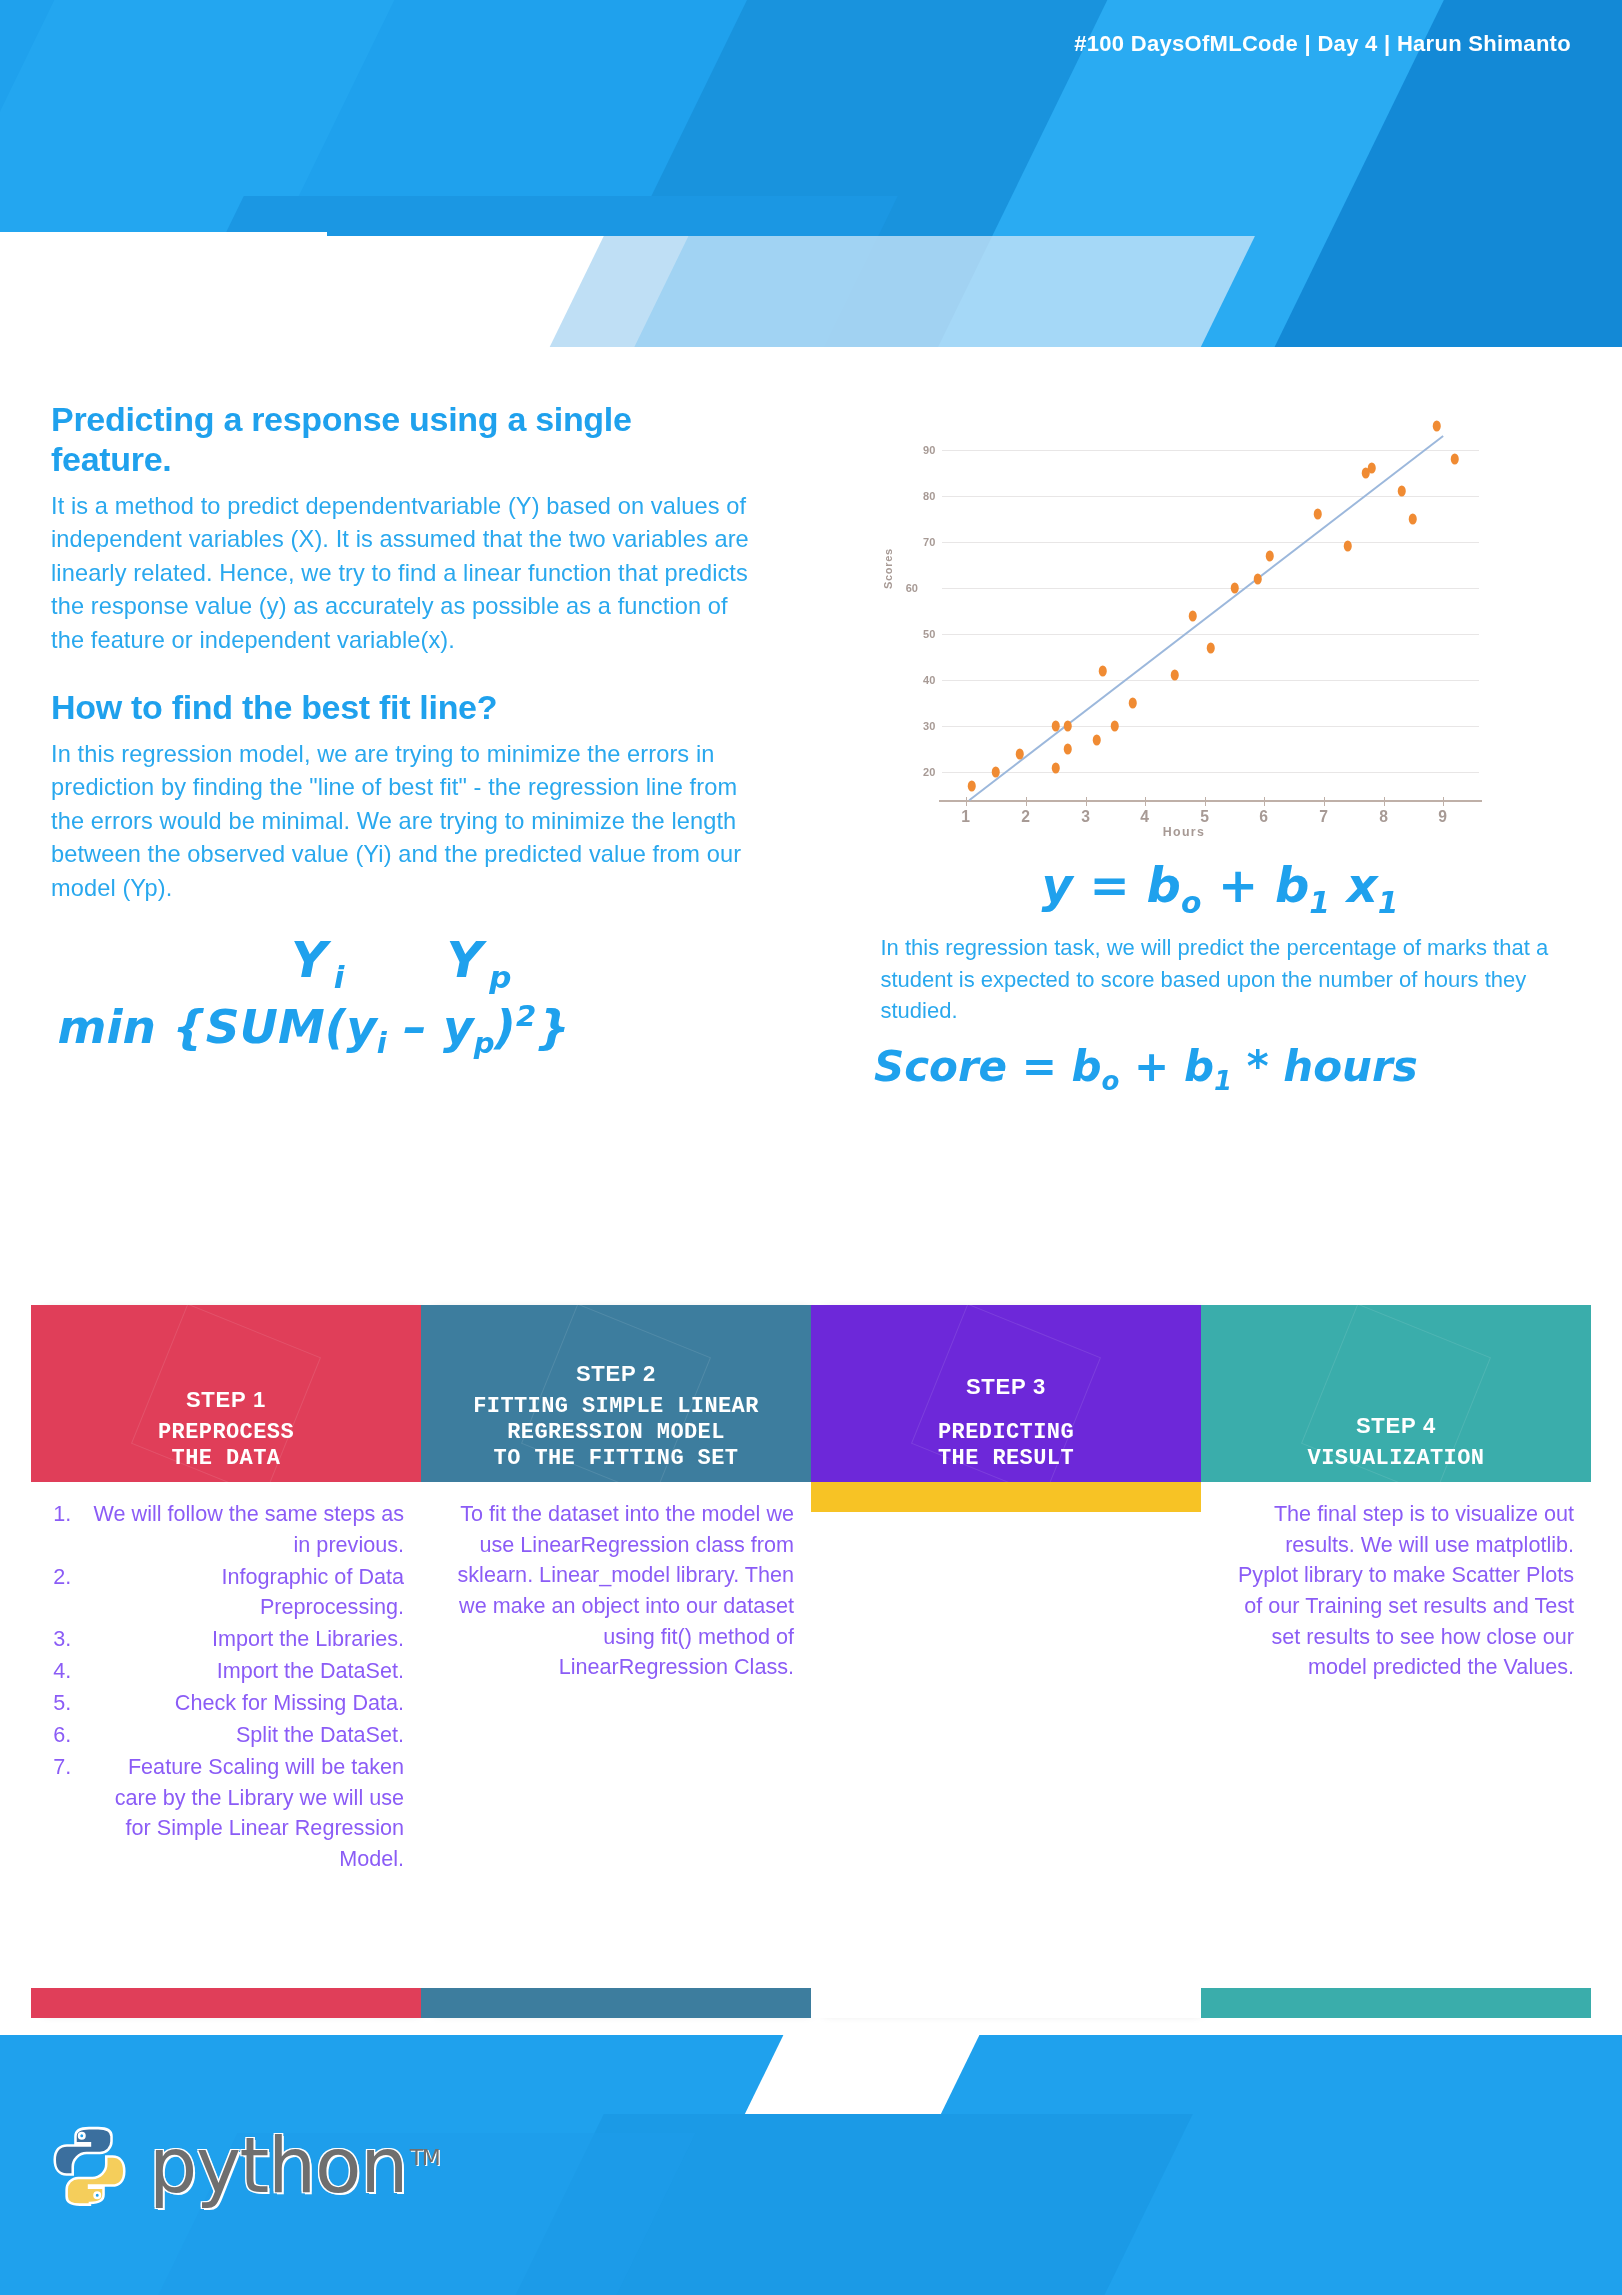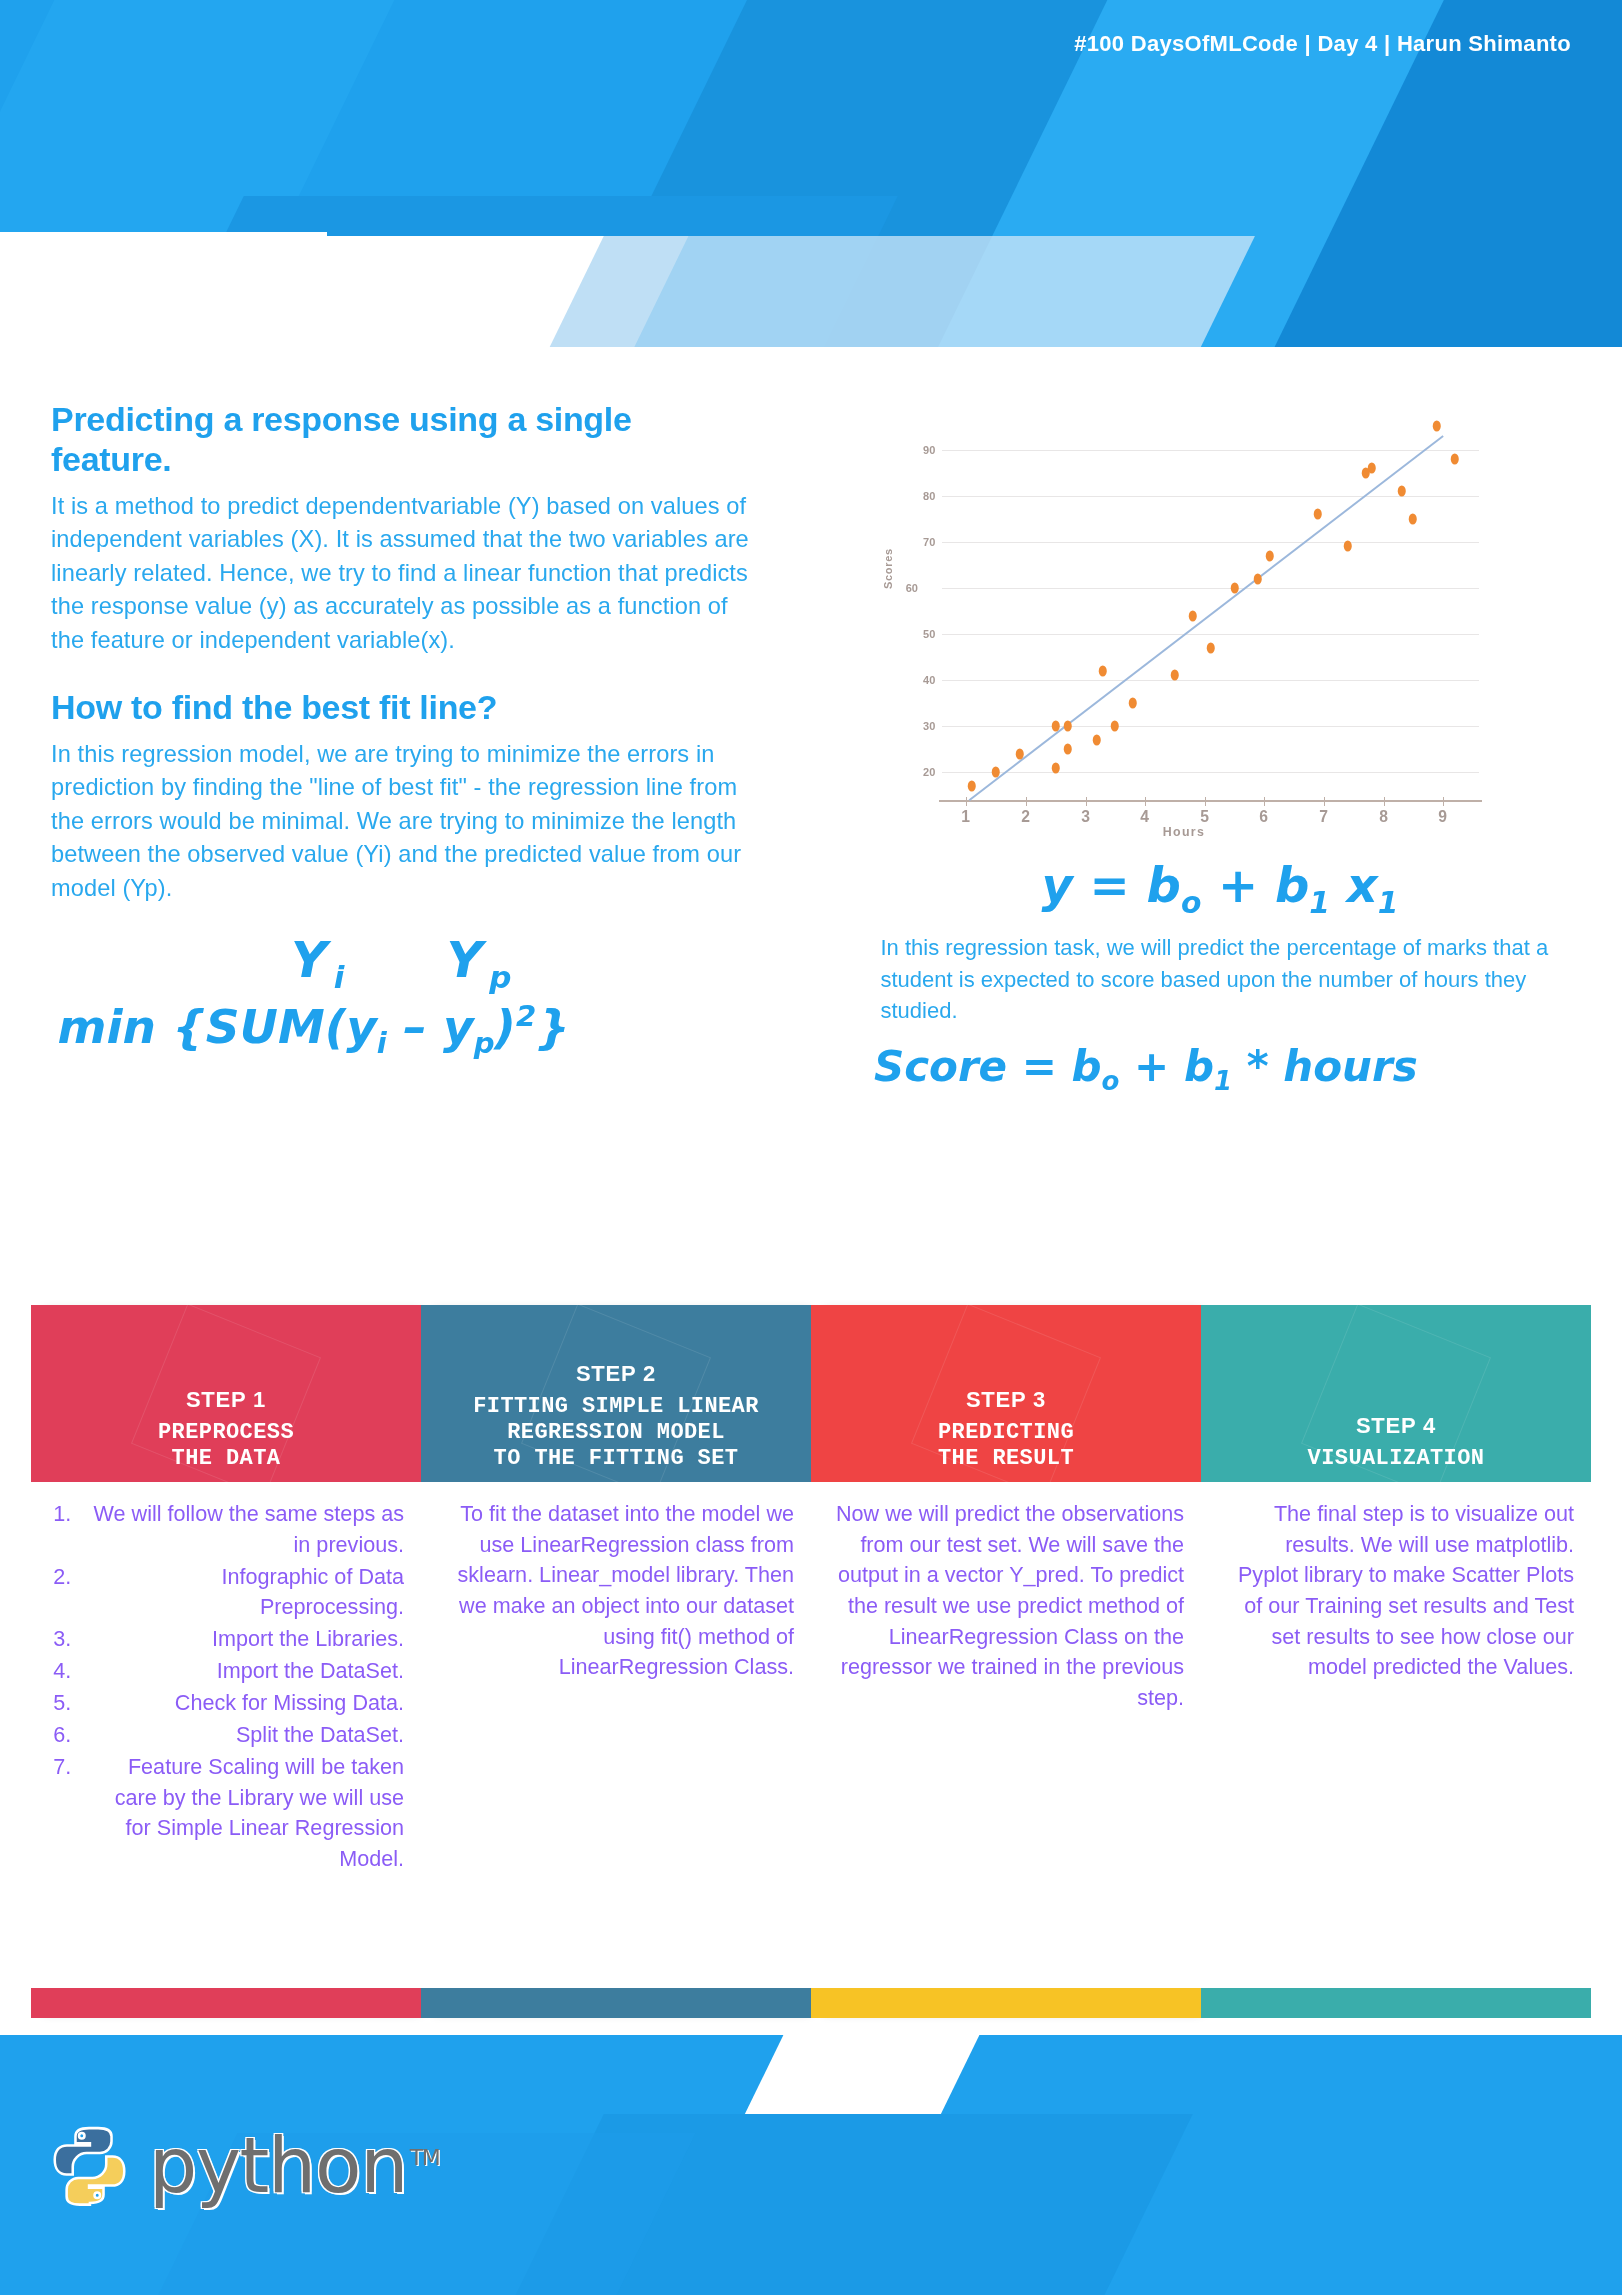--- a/index.html
+++ b/index.html
@@ -365,30 +365,27 @@
           <div>REGRESSION MODEL</div>
           <div>TO THE FITTING SET</div>
         </div>
       </div>
       <div class="step-body">
         <div>To fit the dataset into the model we use LinearRegression class from sklearn. Linear_model library. Then we make an object into our dataset using fit() method of LinearRegression Class.</div>
       </div>
       <div class="step-foot" style="background: rgb(61, 125, 158);"></div>
     </div>
     <div class="step-col">
-      <div class="step-head" style="background: #ef4444;">
+      <div class="step-head" style="background: #6d28d9; gap: 13px;">
         <div class="deco"></div>
         <div class="step-num">STEP 3</div>
         <div class="step-title">
           <div>PREDICTING</div>
           <div>THE RESULT</div>
         </div>
-      </div>
-      <div class="step-body">
-        <div>Now we will predict the observations from our test set. We will save the output in a vector Y_pred. To predict the result we use predict method of LinearRegression Class on the regressor we trained in the previous step.</div>
       </div>
       <div class="step-foot" style="background: rgb(247, 195, 37);"></div>
     </div>
     <div class="step-col">
       <div class="step-head" style="background: rgb(58, 173, 171);">
         <div class="deco"></div>
         <div class="step-num">STEP 4</div>
         <div class="step-title">
           <div>VISUALIZATION</div>
         </div>

